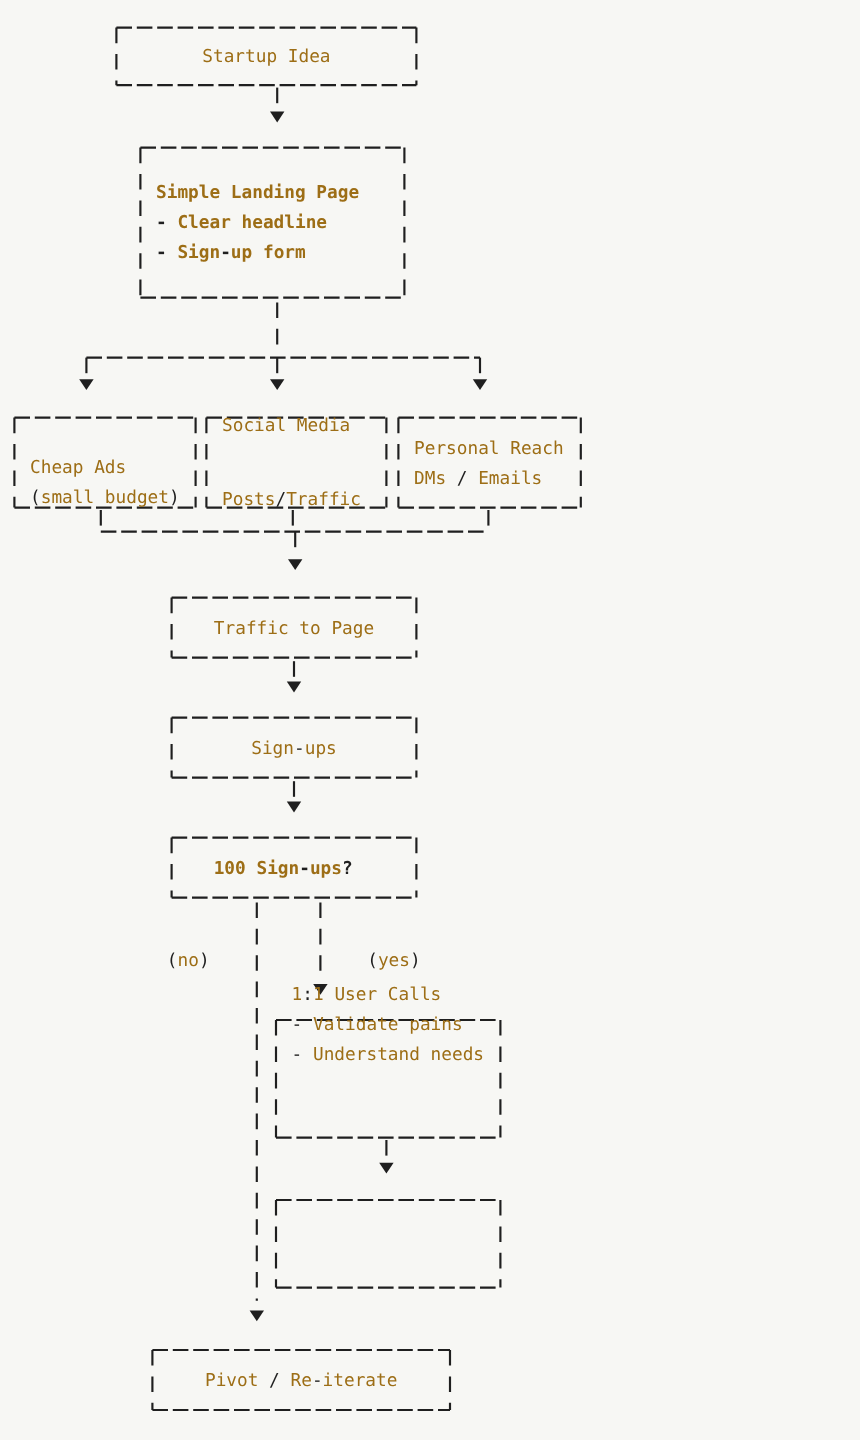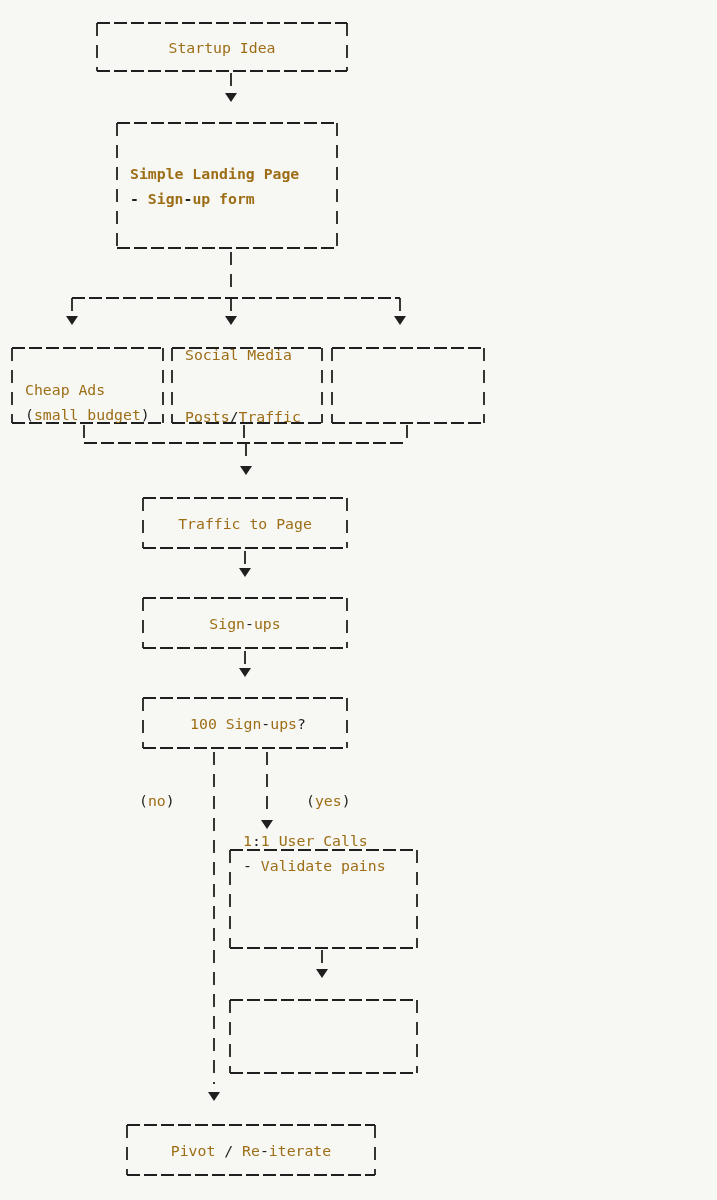--- a/index.html
+++ b/index.html
@@ -124,42 +124,48 @@
       <polygon points="261,820 273,820 267,829" fill="#1f1f1f"></polygon>
       <polygon points="316,969 328,969 322,978" fill="#1f1f1f"></polygon>
       <polygon points="208,1092 220,1092 214,1101" fill="#1f1f1f"></polygon>
     </svg>
 
   <div class="box ac" style="left: 97px; top: 23px; width: 250px; height: 48px;">
       <div class="tline"><span class="c-a">Startup Idea</span></div>
     </div>
   <div class="box al" style="left: 117px; top: 123px; width: 220px; height: 125px; font-weight: bold;">
       <div class="tline"><span class="c-a">Simple Landing Page</span></div>
+      <div class="tline"><span class="c-k">- </span><span class="c-a">Clear headline</span></div>
       <div class="tline"><span class="c-k">- </span><span class="c-a">Sign</span><span class="c-k">-</span><span class="c-a">up form</span></div>
     </div>
   <div class="box al" style="left: 12px; top: 364px; width: 151px; height: 75px;">
       <div class="tline"><span class="c-a">Cheap Ads</span></div>
       <div class="tline"><span class="c-k">(</span><span class="c-a">small budget</span><span class="c-k">)</span></div>
     </div>
   <div class="box al" style="left: 172px; top: 348px; width: 150px; height: 75px; gap: 37px;">
       <div class="tline"><span class="c-a">Social Media</span></div>
       <div class="tline"><span class="c-a">Posts</span><span class="c-k">/</span><span class="c-a">Traffic</span></div>
     </div>
+  <div class="box al" style="left: 332px; top: 348px; width: 152px; height: 75px;">
+      <div class="tline"><span class="c-a">Personal Reach</span></div>
+      <div class="tline"><span class="c-a">DMs </span><span class="c-k">/</span><span class="c-a"> Emails</span></div>
+    </div>
   <div class="box ac" style="left: 143px; top: 498px; width: 204px; height: 50px;">
       <div class="tline"><span class="c-a">Traffic to Page</span></div>
     </div>
   <div class="box ac" style="left: 143px; top: 598px; width: 204px; height: 50px;">
       <div class="tline"><span class="c-a">Sign</span><span class="c-k">-</span><span class="c-a">ups</span></div>
     </div>
-  <div class="box ac" style="left: 146px; top: 698px; width: 204px; height: 50px;">
+  <div class="box ac" style="left: 134px; top: 698px; width: 204px; height: 50px; font-weight: bold;">
       <div class="tline"><span class="c-a">100 Sign</span><span class="c-k">-</span><span class="c-a">ups</span><span class="c-k">?</span></div>
     </div>
   <div class="box al" style="left: 230px; top: 804px; width: 187px; height: 98px;">
       <div class="tline"><span class="c-a">1</span><span class="c-k">:</span><span class="c-a">1 User Calls</span></div>
       <div class="tline"><span class="c-k">- </span><span class="c-a">Validate pains</span></div>
+      <div class="tline"><span class="c-k">- </span><span class="c-a">Understand needs</span></div>
     </div>
   <div class="box ac" style="left: 127px; top: 1125px; width: 248px; height: 50px;">
       <div class="tline"><span class="c-a">Pivot </span><span class="c-k">/</span><span class="c-a"> Re</span><span class="c-k">-</span><span class="c-a">iterate</span></div>
     </div>
 
   <div class="blabel" style="left:139px;top:788px;"><div class="tline"><span class="c-k">(</span><span class="c-a">no</span><span class="c-k">)</span></div></div>
   <div class="blabel" style="left:306px;top:788px;"><div class="tline"><span class="c-k">(</span><span class="c-a">yes</span><span class="c-k">)</span></div></div>
 </div>
 
 </body></html>

